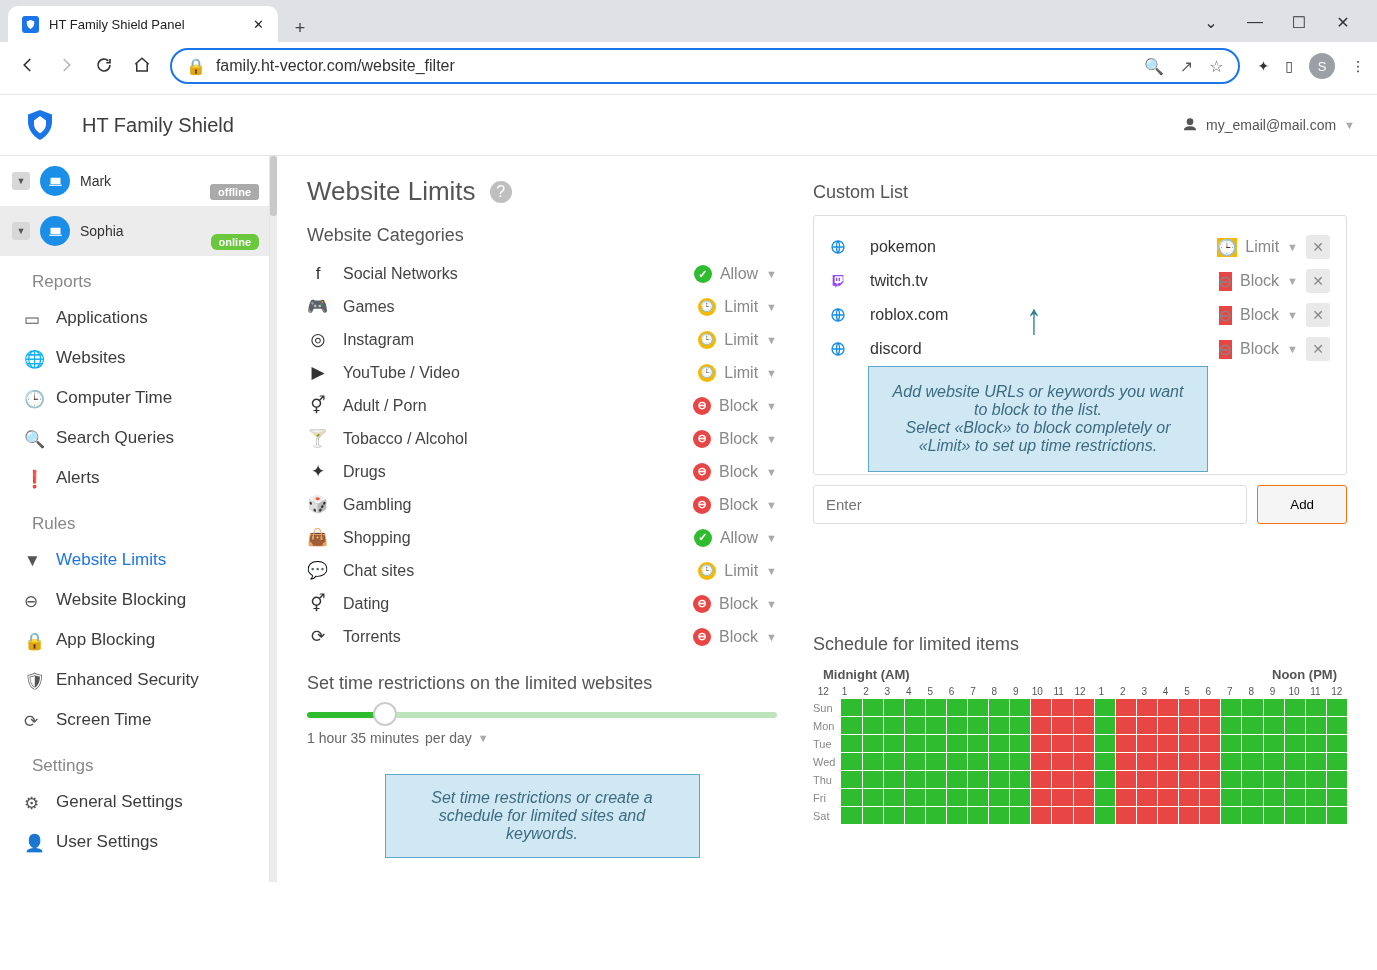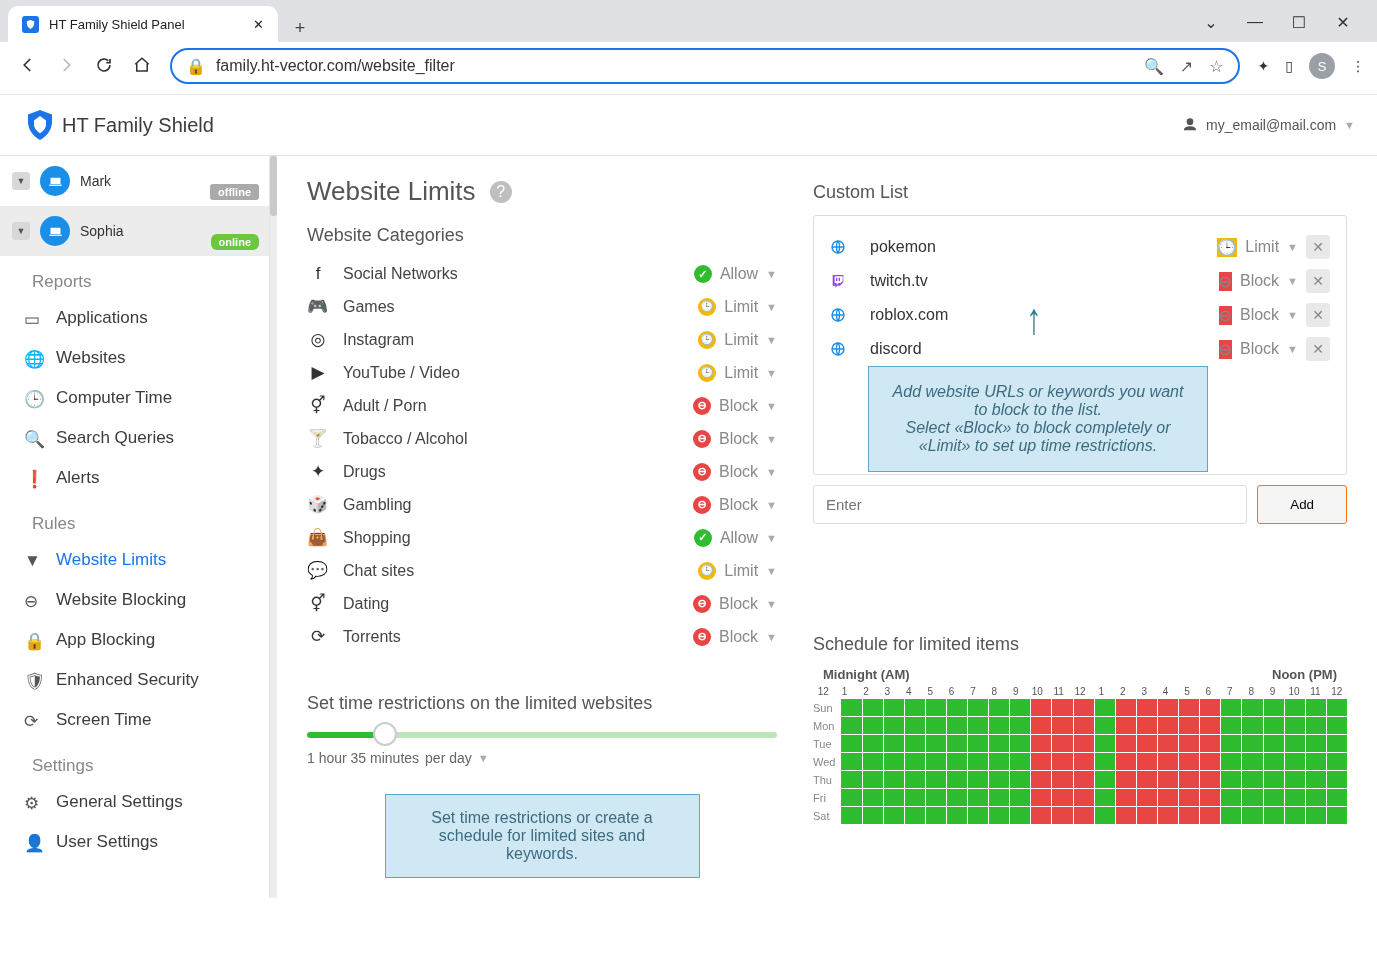--- a/index.html
+++ b/index.html
@@ -19,21 +19,21 @@
   .addr-row { display:flex; align-items:center; gap:18px; padding:6px 12px 10px 18px; background:#fff; border-bottom:1px solid #e8e8e8;}
   .addr-row .nav-icon { width:20px; text-align:center; cursor:pointer; color:#555;}
   .addr-bar { flex:1; display:flex; align-items:center; gap:10px; height:36px; border:2px solid #1b75e8; border-radius:20px; padding:0 14px; font-size:16px; color:#333; }
   .addr-bar .lock { color:#555;}
   .addr-right { margin-left:auto; display:flex; gap:16px; color:#555; align-items:center;}
   .addr-right span { cursor:pointer;}
   .ext-row { display:flex; gap:16px; align-items:center; color:#333;}
   .avatar { width:26px;height:26px; border-radius:50%; background:#9aa0a6; color:#fff; display:flex;align-items:center;justify-content:center; font-size:13px;}
   
   
-  .app-header { display:flex; align-items:center; padding:12px 22px; border-bottom:1px solid #e5e5e5; gap:4px;}
+  .app-header { display:flex; align-items:center; padding:12px 22px; border-bottom:1px solid #e5e5e5; gap:24px;}
   .shield-logo { width:36px;height:36px;}
   .app-name { font-size:20px; color:#3c3c3c;}
   .user-email { margin-left:auto; display:flex; align-items:center; gap:8px; color:#555; cursor:pointer;}
   
   .app-body { display:flex; }
   
   
   .sidebar { width:270px; border-right:1px solid #e5e5e5; padding-bottom:20px;}
   .scroll-track { width:7px; background:#ececec; }
   .scroll-ind { width:7px; height:60px; background:#c9c9c9; border-radius:3px;}
@@ -66,26 +66,26 @@
   
   .cat-row { display:flex; align-items:center; padding:6px 0; gap:14px; font-size:16px; color:#444;}
   .cat-row .ci { width:22px; text-align:center; font-size:17px; color:#333;}
   .cat-action { margin-left:auto; display:flex; align-items:center; gap:8px; color:#888; cursor:pointer;}
   .cat-action .dot { width:18px;height:18px; border-radius:50%; display:flex;align-items:center;justify-content:center; color:#fff; font-size:11px; font-weight:bold;}
   .dot.allow { background:#2fbd2f;}
   .dot.limit { background:#f5b800;}
   .dot.block { background:#e84545;}
   .chev { color:#aaa; font-size:11px;}
   
-  .time-section { margin-top:40px;}
+  .time-section { margin-top:20px;}
   .slider-track{ height:6px; border-radius:4px; background:linear-gradient(to right,#2fbd2f 0 15%, #bce5bc 15% 100%); position:relative; margin:18px 0 12px;}
   .slider-handle { width:24px;height:24px; border-radius:50%; background:#fff; border:2px solid #ccc; position:absolute; top:-10px; left:14%; cursor:pointer;}
   .slider-label { font-size:14px; color:#666; display:flex; gap:6px; align-items:center; cursor:pointer;}
   
-  .callout { border:1px solid #5fa7c9; background:#cfe8f3; color:#3d6b80; font-size:16px; text-align:center; padding:14px 36px; margin-top:28px; width:315px; margin-left:auto; margin-right:auto;}
+  .callout { border:1px solid #5fa7c9; background:#cfe8f3; color:#3d6b80; font-style:italic; font-size:16px; text-align:center; padding:14px 36px; margin-top:28px; width:315px; margin-left:auto; margin-right:auto;}
   
   
   .custom-box { border:1px solid #ddd; border-radius:3px; padding:14px 16px; min-height:260px;}
   .cl-row { display:flex; align-items:center; gap:24px; padding:5px 0; font-size:16px; color:#333;}
   .globe { width:16px;height:16px; display:inline-flex;}
   .cl-act { margin-left:auto; display:flex; align-items:center; gap:8px; color:#888;}
   .del-btn { width:24px;height:24px; background:#e9e9e9; border-radius:3px; display:flex;align-items:center;justify-content:center; color:#888; cursor:pointer; font-size:14px;}
   
   .add-row { display:flex; gap:10px; margin-top:10px;}
   .add-input { flex:1; border:1px solid #ddd; border-radius:3px; padding:10px 12px; font-size:15px; color:#999;}

